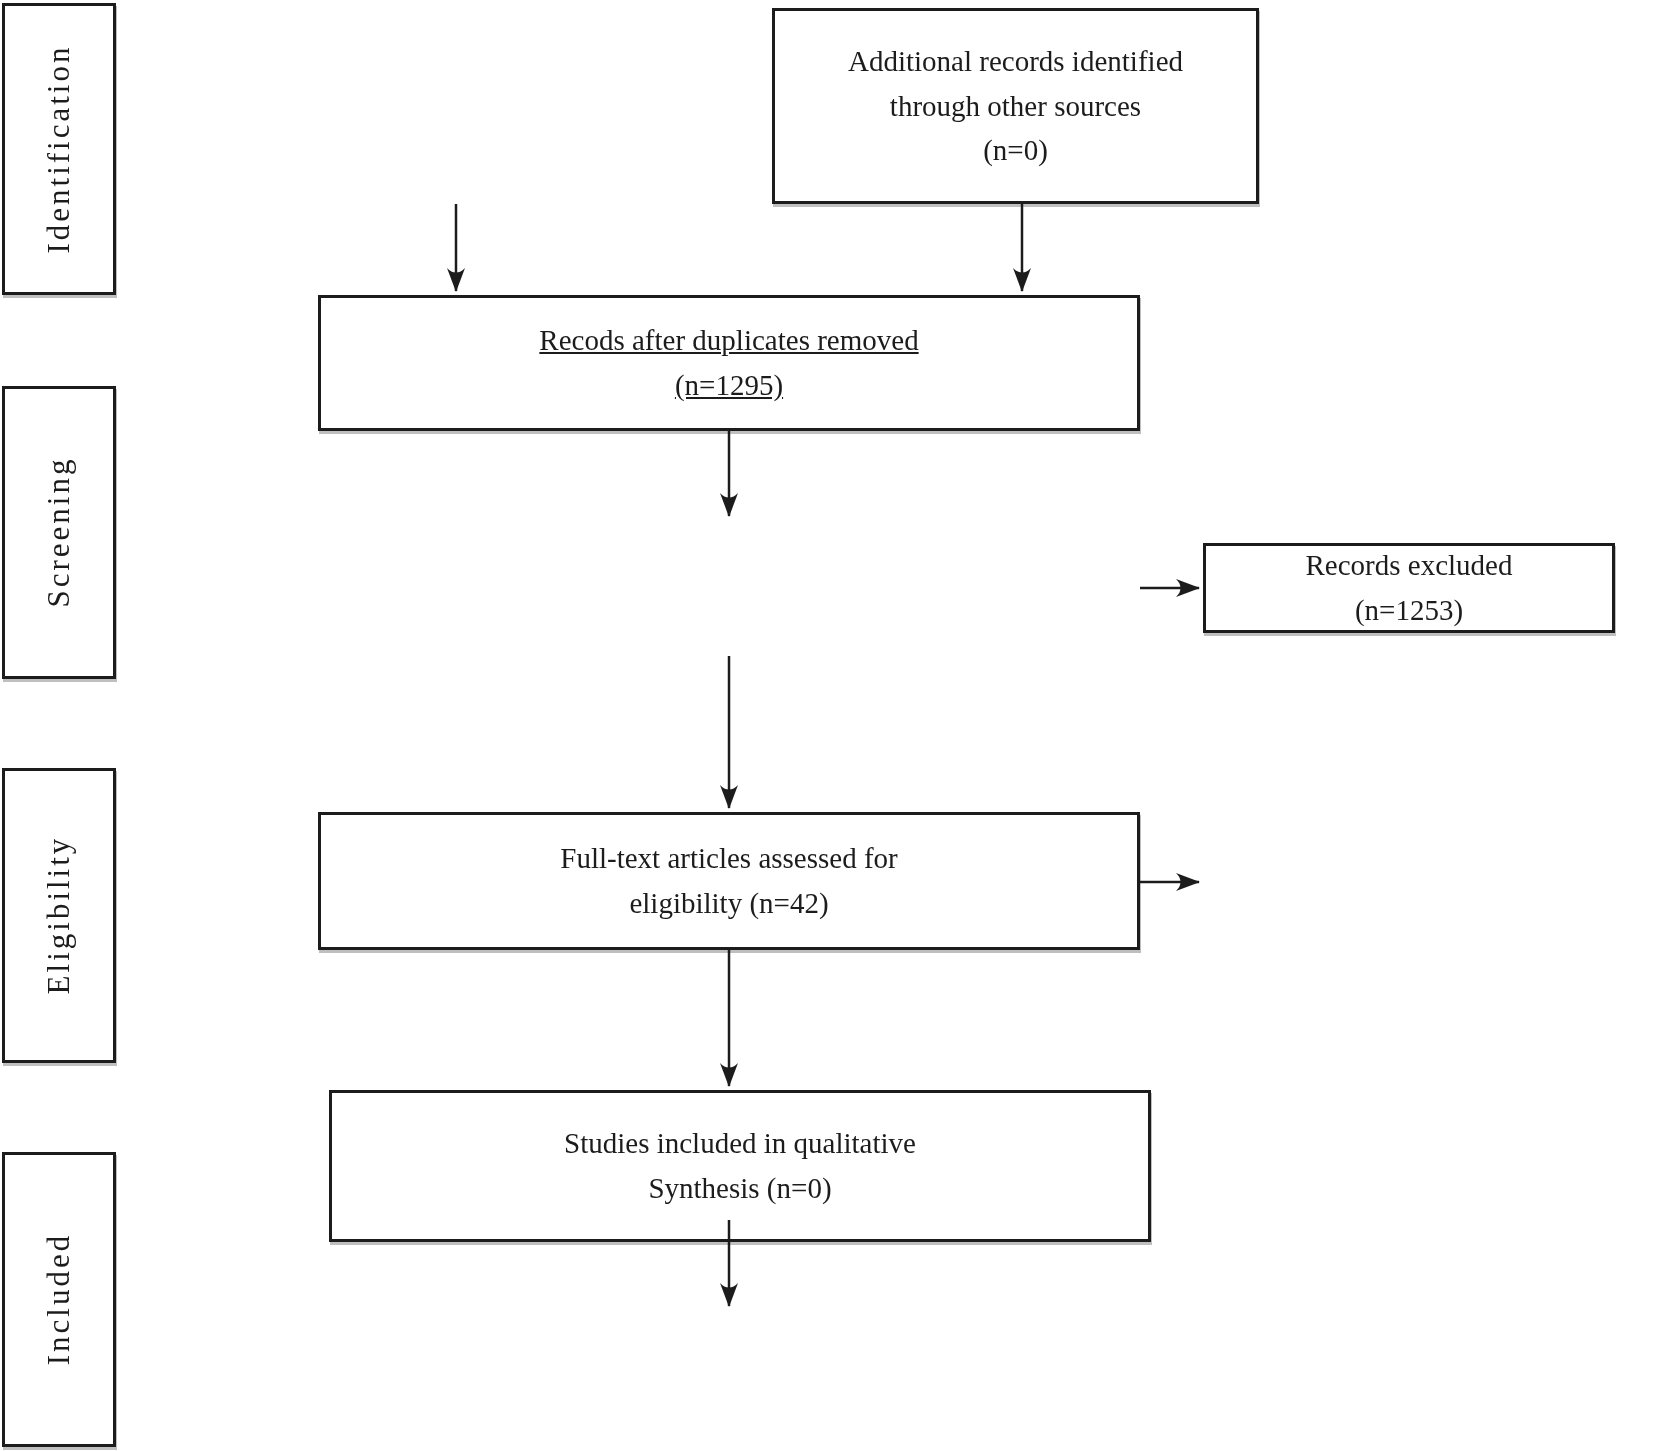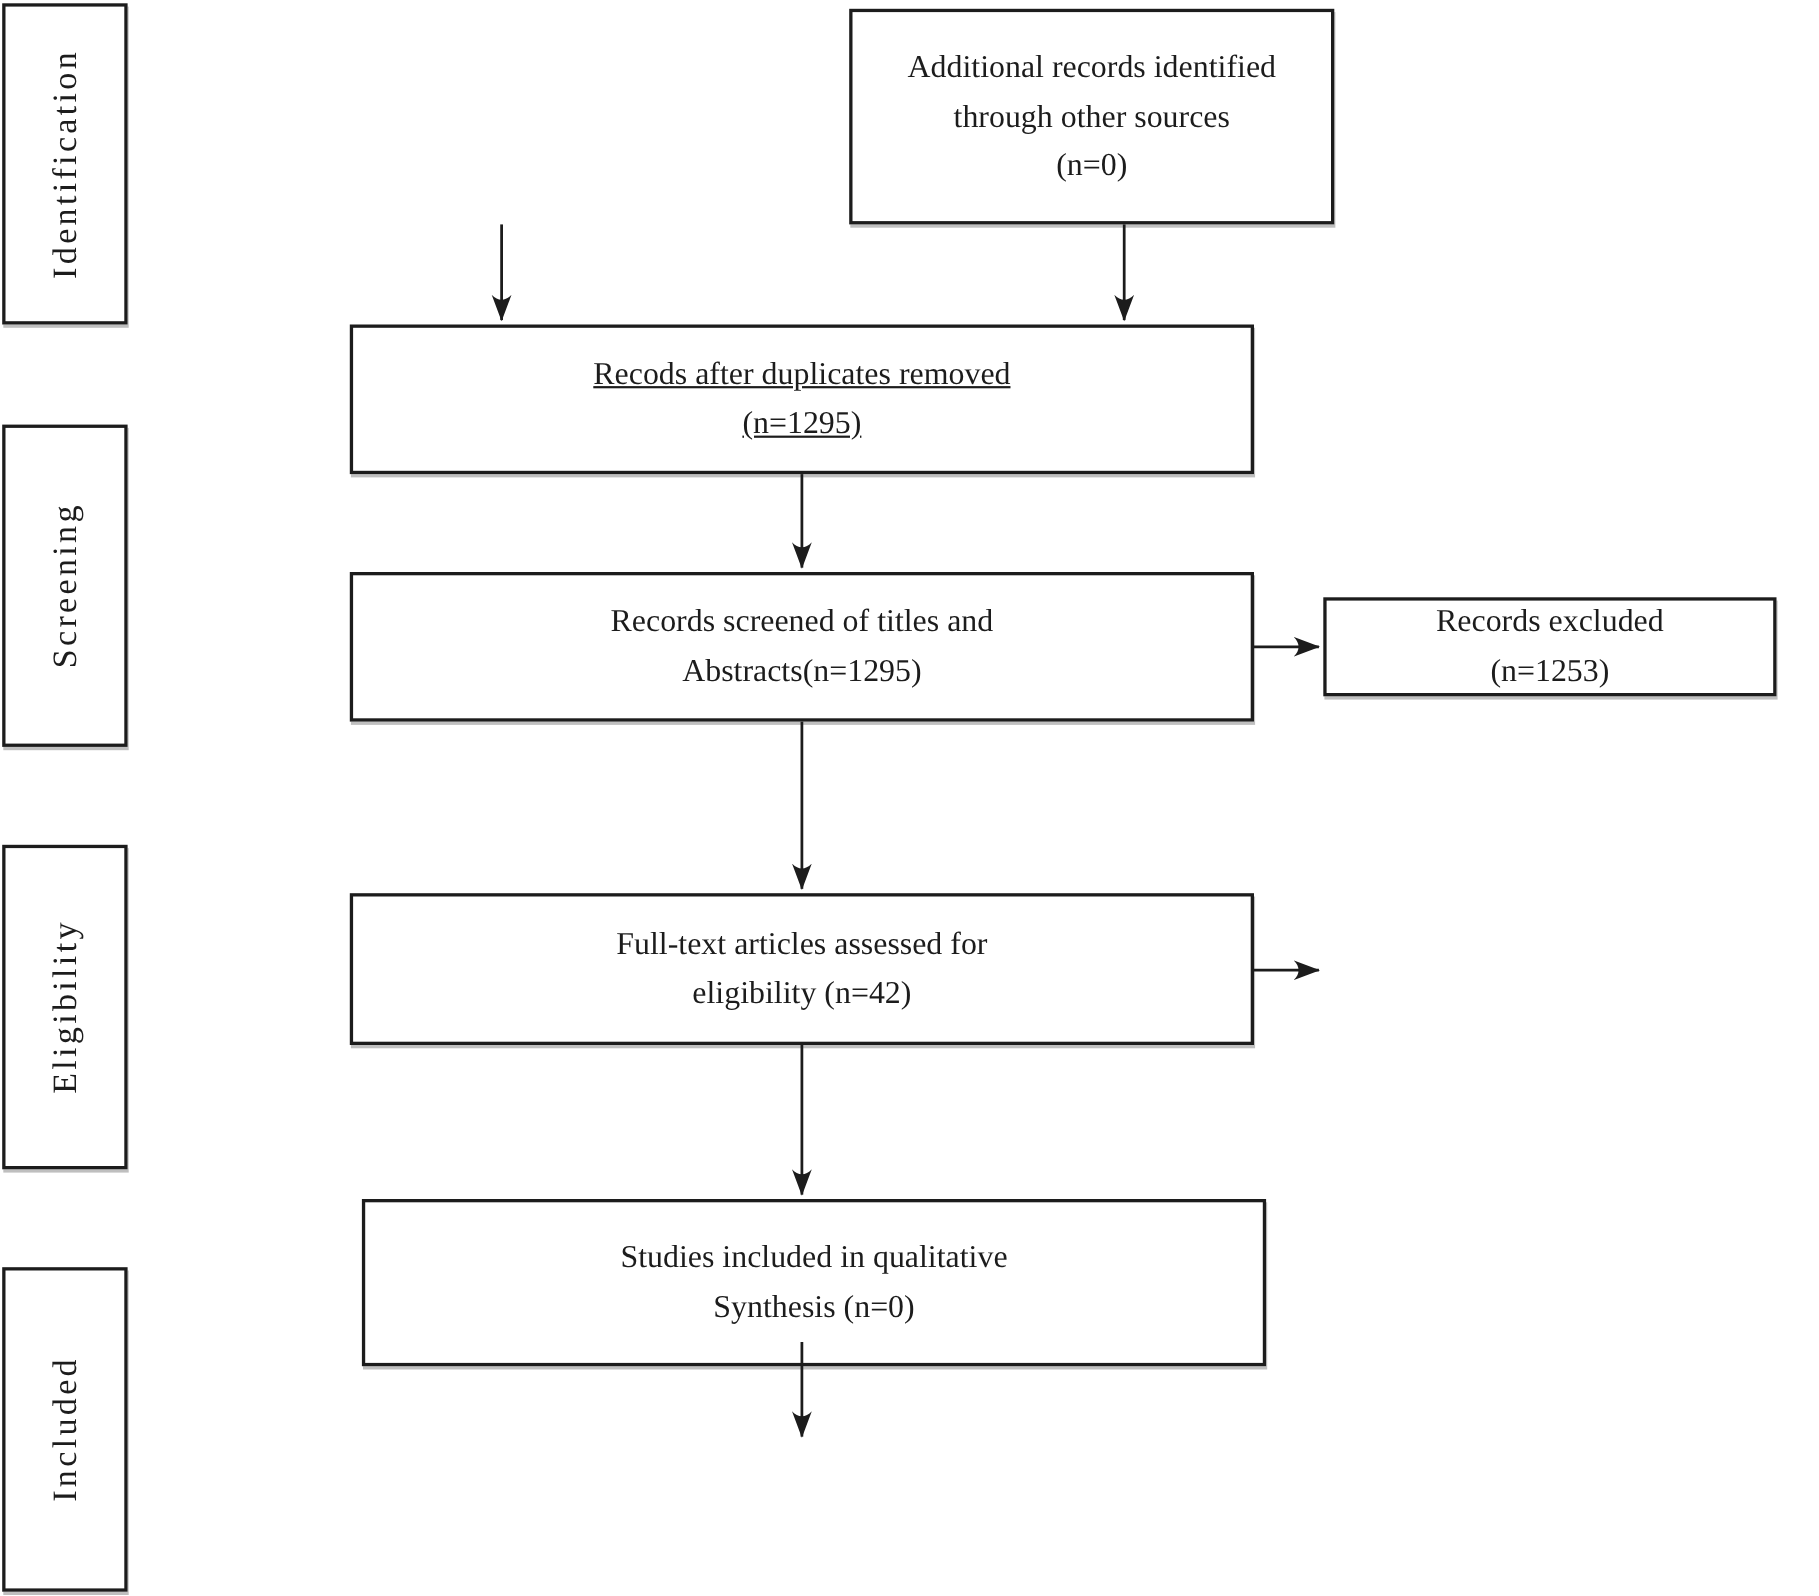--- a/index.html
+++ b/index.html
@@ -40,21 +40,21 @@
     white-space: nowrap;
     letter-spacing: 3px;
   }
   #stage-identification { top: 3px;    height: 292px; }
   #stage-screening      { top: 386px;  height: 293px; }
   #stage-eligibility    { top: 768px;  height: 295px; }
   #stage-included       { top: 1152px; height: 295px; }
 
   
   #box-records-identified { left: 205px;  top: 8px;    width: 501px; height: 196px; }
-  #box-additional-records { left: 772px;  top: 8px;    width: 441px; height: 196px; }
+  #box-additional-records { left: 772px;  top: 8px;    width: 487px; height: 196px; }
   #box-after-duplicates   { left: 318px;  top: 295px;  width: 822px; height: 136px; text-decoration: underline; }
   #box-records-screened   { left: 318px;  top: 520px;  width: 822px; height: 136px; }
   #box-records-excluded   { left: 1203px; top: 543px;  width: 412px; height: 90px;  }
   #box-fulltext-assessed  { left: 318px;  top: 812px;  width: 822px; height: 138px; }
   #box-fulltext-excluded  { left: 1203px; top: 678px;  width: 436px; height: 390px; font-size: 28px; line-height: 1.5; }
   #box-qualitative        { left: 318px;  top: 1090px; width: 822px; height: 152px; margin-left: 11px; }
   #box-quantitative       { left: 318px;  top: 1310px; width: 822px; height: 138px; }
 
   .connectors {
     position: absolute;
@@ -86,22 +86,20 @@
   </div>
 
 
   <div class="box" id="box-additional-records">Additional records identified
 through other sources
 (n=0)</div>
 
   <div class="box" id="box-after-duplicates">Recods after duplicates removed
 (n=1295)</div>
 
-  <div class="box" id="box-records-screened">Records screened of titles and
-Abstracts(n=1295)</div>
 
   <div class="box" id="box-records-excluded">Records excluded
 (n=1253)</div>
 
   <div class="box" id="box-fulltext-assessed">Full-text articles assessed for
 eligibility (n=42)</div>
 
 
   <div class="box" id="box-qualitative">Studies included in qualitative
 Synthesis (n=0)</div>

